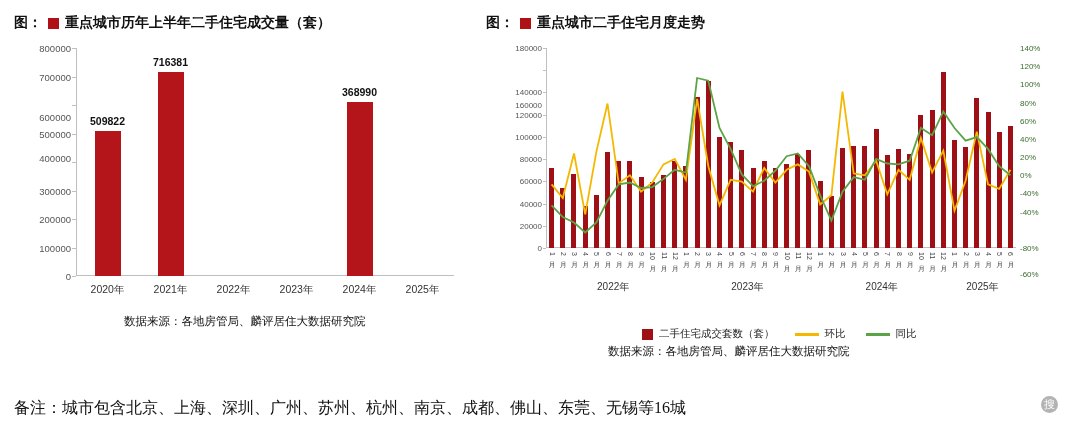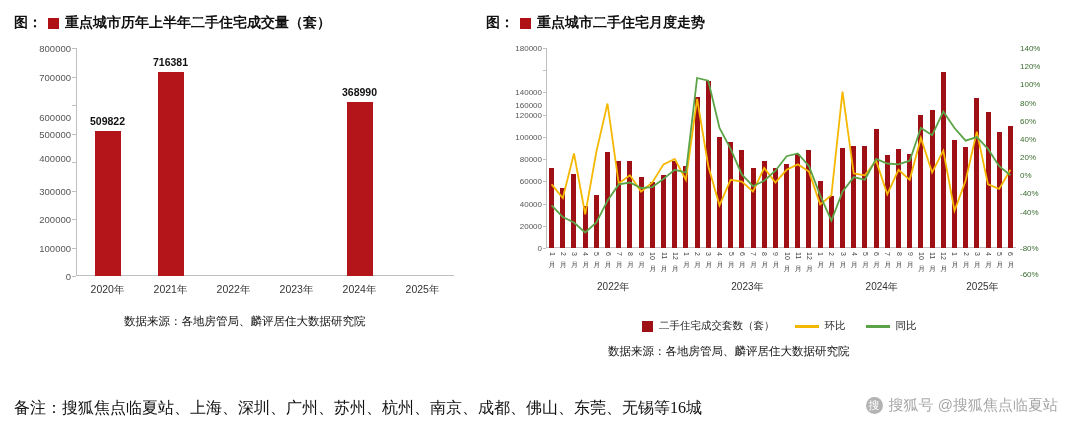--- a/index.html
+++ b/index.html
@@ -269,34 +269,33 @@
       <div class="mlabel" style="left: 464.405px; top: 204px;">6月</div>
       <svg width="470" height="200" style="position: absolute; left: 0px; top: 0px; overflow: visible;">
         <polyline points="5.6,136.4 16.8,150.0 28.0,105.5 39.2,166.4 50.4,103.6 61.5,55.5 72.7,135.5 83.9,127.3 95.1,143.6 106.3,134.5 117.5,116.4 128.7,110.9 139.9,131.8 151.1,50.9 162.3,118.2 173.5,157.3 184.6,131.8 195.8,133.6 207.0,143.6 218.2,120.0 229.4,134.5 240.6,121.8 251.8,116.4 263.0,123.6 274.2,156.4 285.4,147.3 296.5,43.6 307.7,125.5 318.9,127.3 330.1,112.7 341.3,146.4 352.5,121.8 363.7,131.8 374.9,90.0 386.1,124.5 397.3,102.7 408.5,162.7 419.6,132.7 430.8,83.6 442.0,136.4 453.2,140.9 464.4,121.8" fill="none" stroke="#f5b800" stroke-width="1.8"></polyline>
         <polyline points="5.6,157.3 16.8,169.1 28.0,174.5 39.2,184.5 50.4,174.5 61.5,152.7 72.7,136.4 83.9,134.5 95.1,140.0 106.3,139.1 117.5,130.9 128.7,121.8 139.9,124.5 151.1,30.0 162.3,32.7 173.5,80.0 184.6,100.9 195.8,126.4 207.0,138.2 218.2,132.7 229.4,122.7 240.6,108.2 251.8,105.5 263.0,118.2 274.2,147.3 285.4,172.7 296.5,143.6 307.7,129.1 318.9,131.8 330.1,110.9 341.3,115.5 352.5,116.4 363.7,112.7 374.9,80.0 386.1,87.3 397.3,63.6 408.5,80.0 419.6,92.7 430.8,89.1 442.0,100.9 453.2,118.2 464.4,127.3" fill="none" stroke="#5aa447" stroke-width="1.8"></polyline>
       </svg>
       <div class="yearlabel" style="left: 67.1429px; top: 232px;">2022年</div>
       <div class="yearlabel" style="left: 201.429px; top: 232px;">2023年</div>
       <div class="yearlabel" style="left: 335.714px; top: 232px;">2024年</div>
       <div class="yearlabel" style="left: 436.429px; top: 232px;">2025年</div>
     </div>
-  <div class="legend" id="right-legend" style="left:118px;top:305px;padding-left:38px;">
+  <div class="legend" id="right-legend" style="left:118px;top:313px;padding-left:38px;">
       <div class="lg">
         <span class="sq" style="background: rgb(158, 16, 22);"></span>
         <span>二手住宅成交套数（套）</span>
       </div>
       <div class="lg">
         <span class="ln" style="background: rgb(245, 184, 0);"></span>
         <span>环比</span>
       </div>
       <div class="lg">
         <span class="ln" style="background: rgb(90, 164, 71);"></span>
         <span>同比</span>
       </div>
     </div>
   <div class="source" style="left:122px;top:330px;">数据来源：各地房管局、麟评居住大数据研究院</div>
 </div>
 
-<div id="footer">备注：搜狐焦点临夏站、上海、深圳、广州、苏州、杭州、南京、成都、佛山、东莞、无锡等16城</div>
+<div id="footer">备注：城市包含北京、上海、深圳、广州、苏州、杭州、南京、成都、佛山、东莞、无锡等16城</div>
 <div id="wm">
   <span class="dot">搜</span>
-  <span>搜狐号 @搜狐焦点临夏站</span>
 </div>
 
 </body></html>

